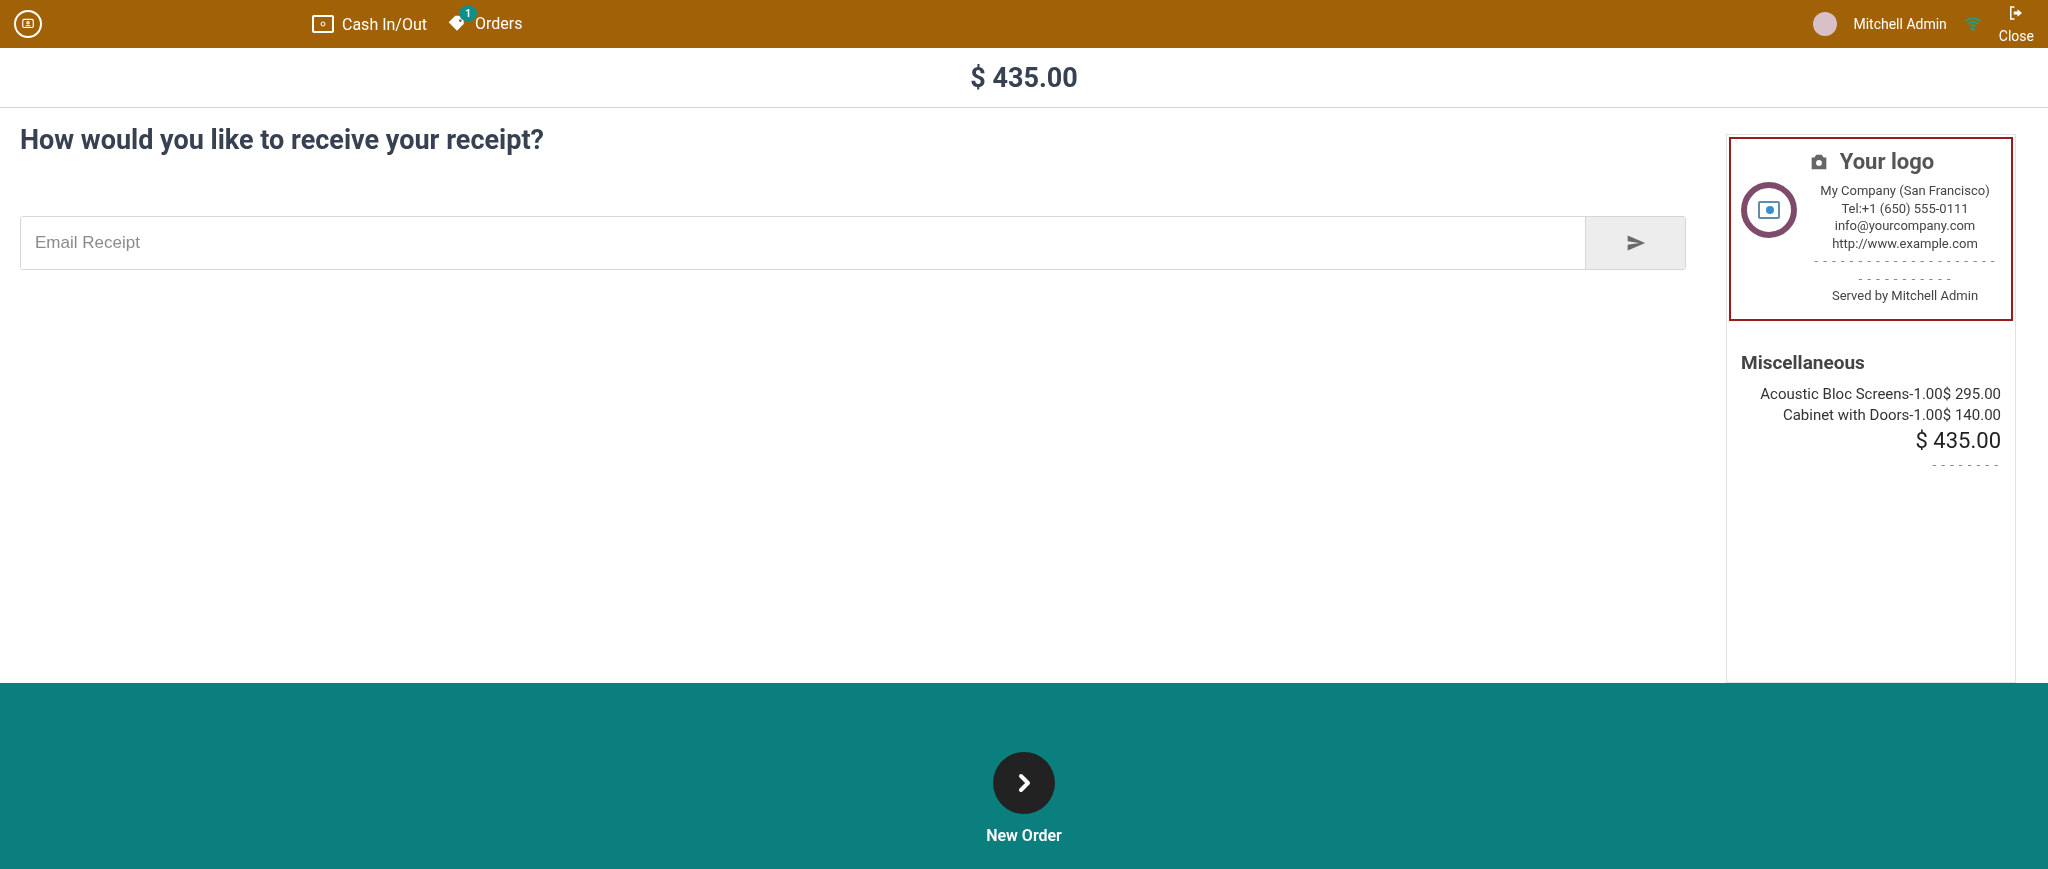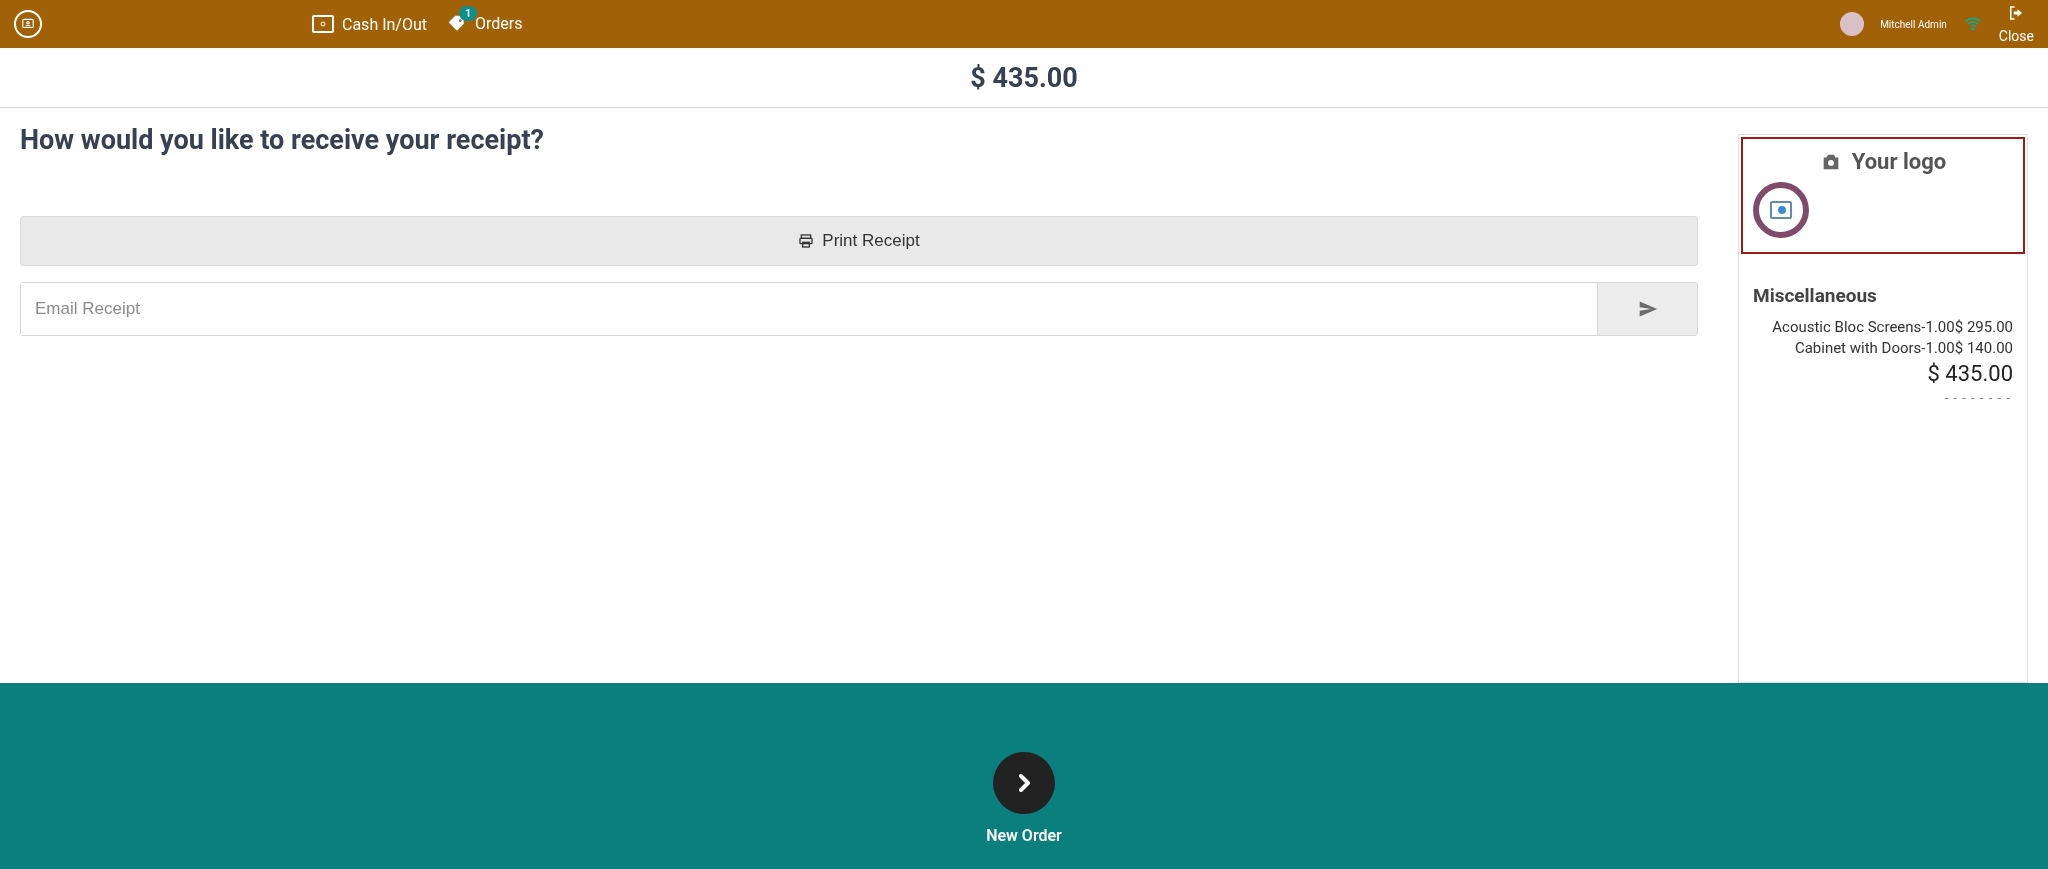--- a/index.html
+++ b/index.html
@@ -50,21 +50,21 @@
   
   .total-banner {
     height: 60px; display: flex; align-items: center; justify-content: center;
     font-size: 27px; font-weight: 700; color: #374151;
     border-bottom: 1px solid #d6d6d6;
   }
 
   
   .main {
     display: flex; height: calc(100% - 48px - 60px - 186px);
-    padding: 16px 20px 0 20px;
+    padding: 16px 32px 0 20px;
     gap: 40px;
     overflow: hidden;
   }
   .left-col { flex: 1; min-width: 0; }
   .left-col h2 {
     font-size: 27px; font-weight: 700; color: #374151; line-height: 1.2;
     margin-bottom: 60px;
   }
   .btn-print {
     display: flex; align-items: center; justify-content: center; gap: 8px;
@@ -154,21 +154,21 @@
             <circle cx="16" cy="8" r="1.6" fill="#805f6a"></circle>
           </svg>
       </span>
       <span class="badge">1</span>
       <span>Orders</span>
     </span>
   </div>
   <div class="nav-spacer"></div>
   <div class="nav-right">
     <span class="avatar"></span>
-    <span style="font-size:10px;">Mitchell Admin</span>
+    <span style="font-size:14px;">Mitchell Admin</span>
     <span class="wifi-icon">
       <svg width="20" height="20" viewBox="0 0 24 24" fill="none" stroke="#18a38a" stroke-width="2">
         <path d="M3 9c5-5 13-5 18 0"></path>
           <path d="M6 12c3.5-3.5 8.5-3.5 12 0"></path>
           <path d="M9 15c1.8-1.8 4.2-1.8 6 0"></path>
           <circle cx="12" cy="18" r="1.2" fill="#18a38a"></circle>
       </svg>
     </span>
     <span class="close-group">
       <svg width="18" height="18" viewBox="0 0 24 24" fill="#fff">
@@ -177,28 +177,20 @@
       <span style="font-size:14px;">Close</span>
     </span>
   </div>
 </div>
 
 <div class="total-banner">$ 435.00</div>
 
 <div class="main">
   <div class="left-col">
     <h2>How would you like to receive your receipt?</h2>
-    <button class="btn-print">
-      <svg width="16" height="16" viewBox="0 0 24 24" fill="none" stroke="#333" stroke-width="2">
-          <rect x="5" y="3" width="14" height="5"></rect>
-          <rect x="3" y="8" width="18" height="8" rx="1"></rect>
-          <rect x="7" y="14" width="10" height="7"></rect>
-        </svg>
-      <span>Print Receipt</span>
-    </button>
     <div class="email-row">
       <input type="text" placeholder="Email Receipt" style="">
       <button class="send-btn">
         <svg width="20" height="20" viewBox="0 0 24 24" fill="#6b6b6b">
             <path d="M2 21l21-9L2 3v7l14 2-14 2v7z"></path>
           </svg>
       </button>
     </div>
   </div>
 
@@ -209,20 +201,28 @@
           <svg width="22" height="22" viewBox="0 0 24 24" fill="#666">
               <path d="M4 7h3l2-3h6l2 3h3v13H4V7z"></path>
               <circle cx="12" cy="13" r="3.2" fill="#fff"></circle>
             </svg>
           <span>Your logo</span>
         </div>
         <div class="header-flex">
           <div class="logo-icon-ring">
               <span class="inner"></span>
             </div>
+          <div class="company-block">
+            <div>My Company (San Francisco)</div>
+            <div>Tel:+1 (650) 555-0111</div>
+            <div>info@yourcompany.com</div>
+            <div>http://www.example.com</div>
+            <div class="dashes">--------------------------------</div>
+            <div>Served by Mitchell Admin</div>
+          </div>
         </div>
       </div>
       <div class="receipt-body">
         <div class="receipt-section">Miscellaneous</div>
         <div id="receipt-lines">
             <div class="receipt-line">
               <span>Acoustic Bloc Screens-1.00</span>
               <span>$ 295.00</span>
             </div>
             <div class="receipt-line">

